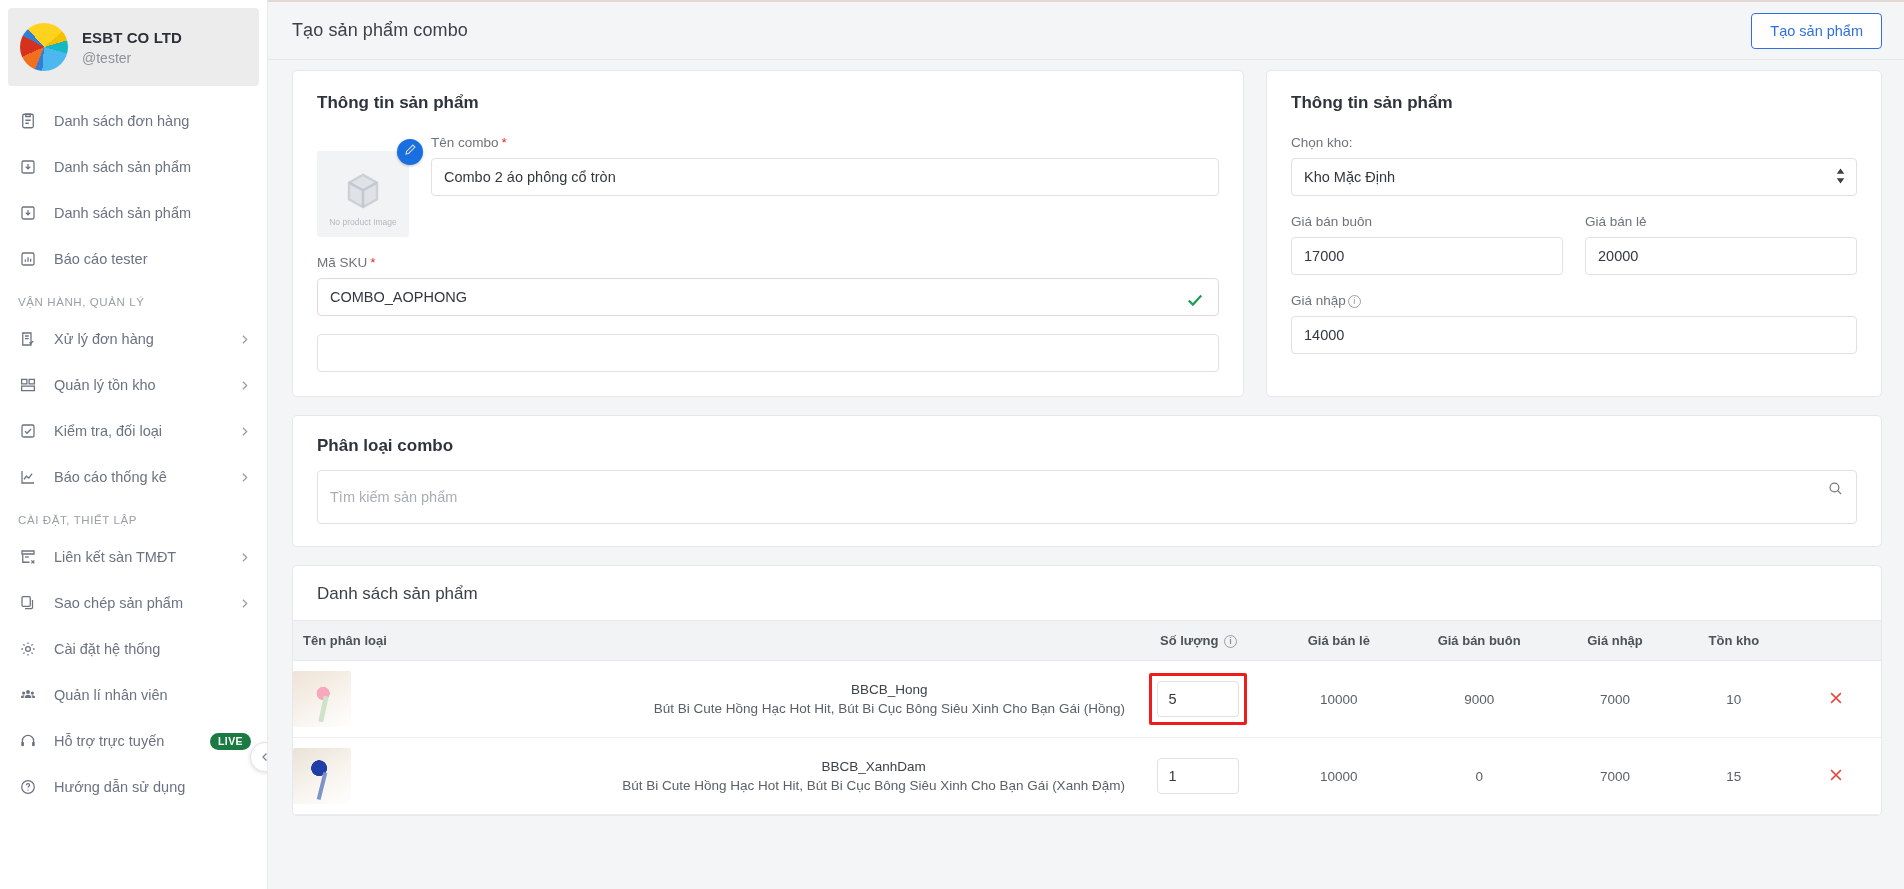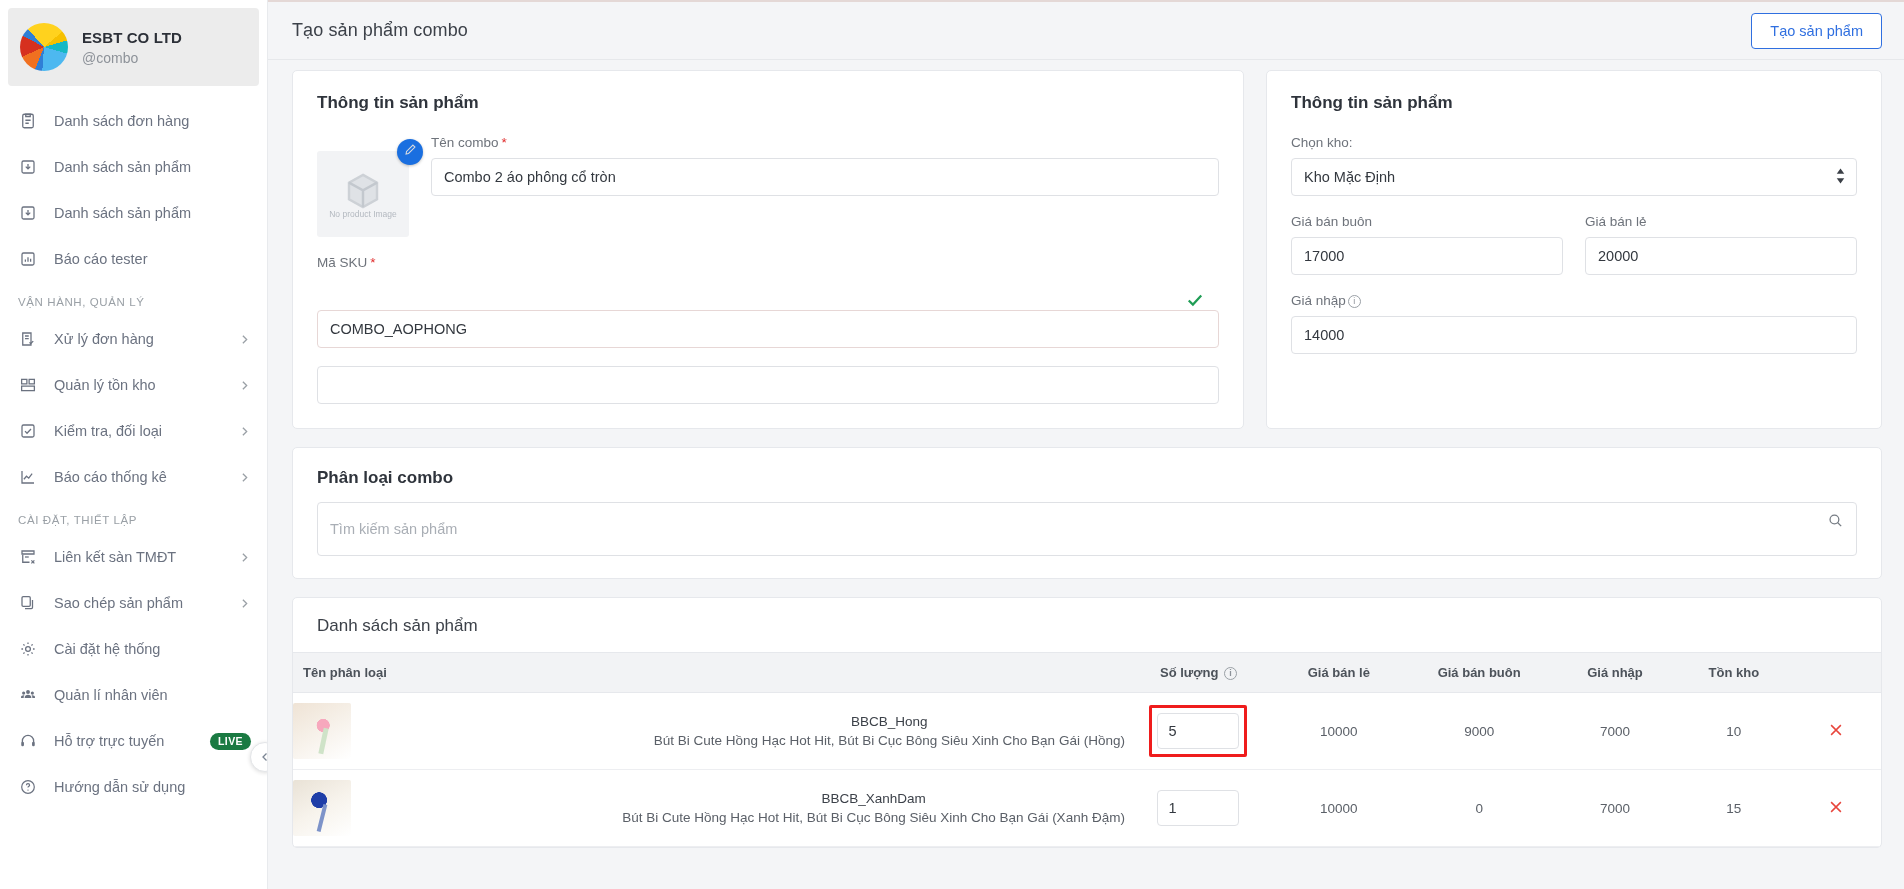--- a/index.html
+++ b/index.html
@@ -187,42 +187,42 @@
     width: 92px; height: 86px; min-width: 92px;
     background: #f2f3f5;
     border-radius: 3px;
     position: relative;
     display: flex; flex-direction: column;
     align-items: center; justify-content: center;
     margin-top: 16px;
   }
   .thumb-cap {
     position: absolute;
-    bottom: 18px; left: 0; right: 0;
+    bottom: 10px; left: 0; right: 0;
     text-align: center;
     font-size: 8.5px;
     color: #b4b9c0;
   }
   .thumb svg { width: 42px; height: 42px; color: #d7dadf; margin-bottom: 6px; }
   .edit-badge {
     position: absolute;
     top: -12px; right: -14px;
     width: 26px; height: 26px;
     background: #1a6fe0;
     border-radius: 50%;
     display: flex; align-items: center; justify-content: center;
     color: #fff;
     box-shadow: 0 1px 3px rgba(0,0,0,.25);
     cursor: pointer;
   }
   .edit-badge svg { width: 13px; height: 13px; }
   .left-fields { flex: 1; }
 
   .sku-wrap { position: relative; margin-top: 18px; }
-  .sku-wrap .inp { border-color: #e7d7d6; padding-right: 70px; margin-top: 32px; }
+  .sku-wrap .inp { border-color: #e7d7d6; padding-right: 70px; }
   .check-ok {
     position: absolute; right: 14px; top: 9px;
     color: #1f9d55;
   }
   .check-ok svg { width: 20px; height: 20px; }
 
   .two-col { display: flex; gap: 22px; }
   .two-col > div { flex: 1; }
   .sel-wrap { position: relative; }
   .sel-wrap .inp { padding-right: 34px; }
@@ -337,21 +337,21 @@
 <body>
 
 <div class="app">
 
   <aside class="sidebar">
 
     <div class="brand">
       <div class="brand-logo"></div>
       <div class="brand-text">
         <div class="brand-name">ESBT CO LTD</div>
-        <div class="brand-handle">@combo</div>
+        <div class="brand-handle">@tester</div>
       </div>
     </div>
 
     <nav class="nav">
 
       <div class="nav-item">
         <span class="nav-icon">
           <svg viewBox="0 0 24 24" fill="none" stroke="currentColor" stroke-width="1.7">
             <rect x="5" y="3" width="14" height="18" rx="2"></rect>
               <path d="M9 3h6v3H9z"></path>

